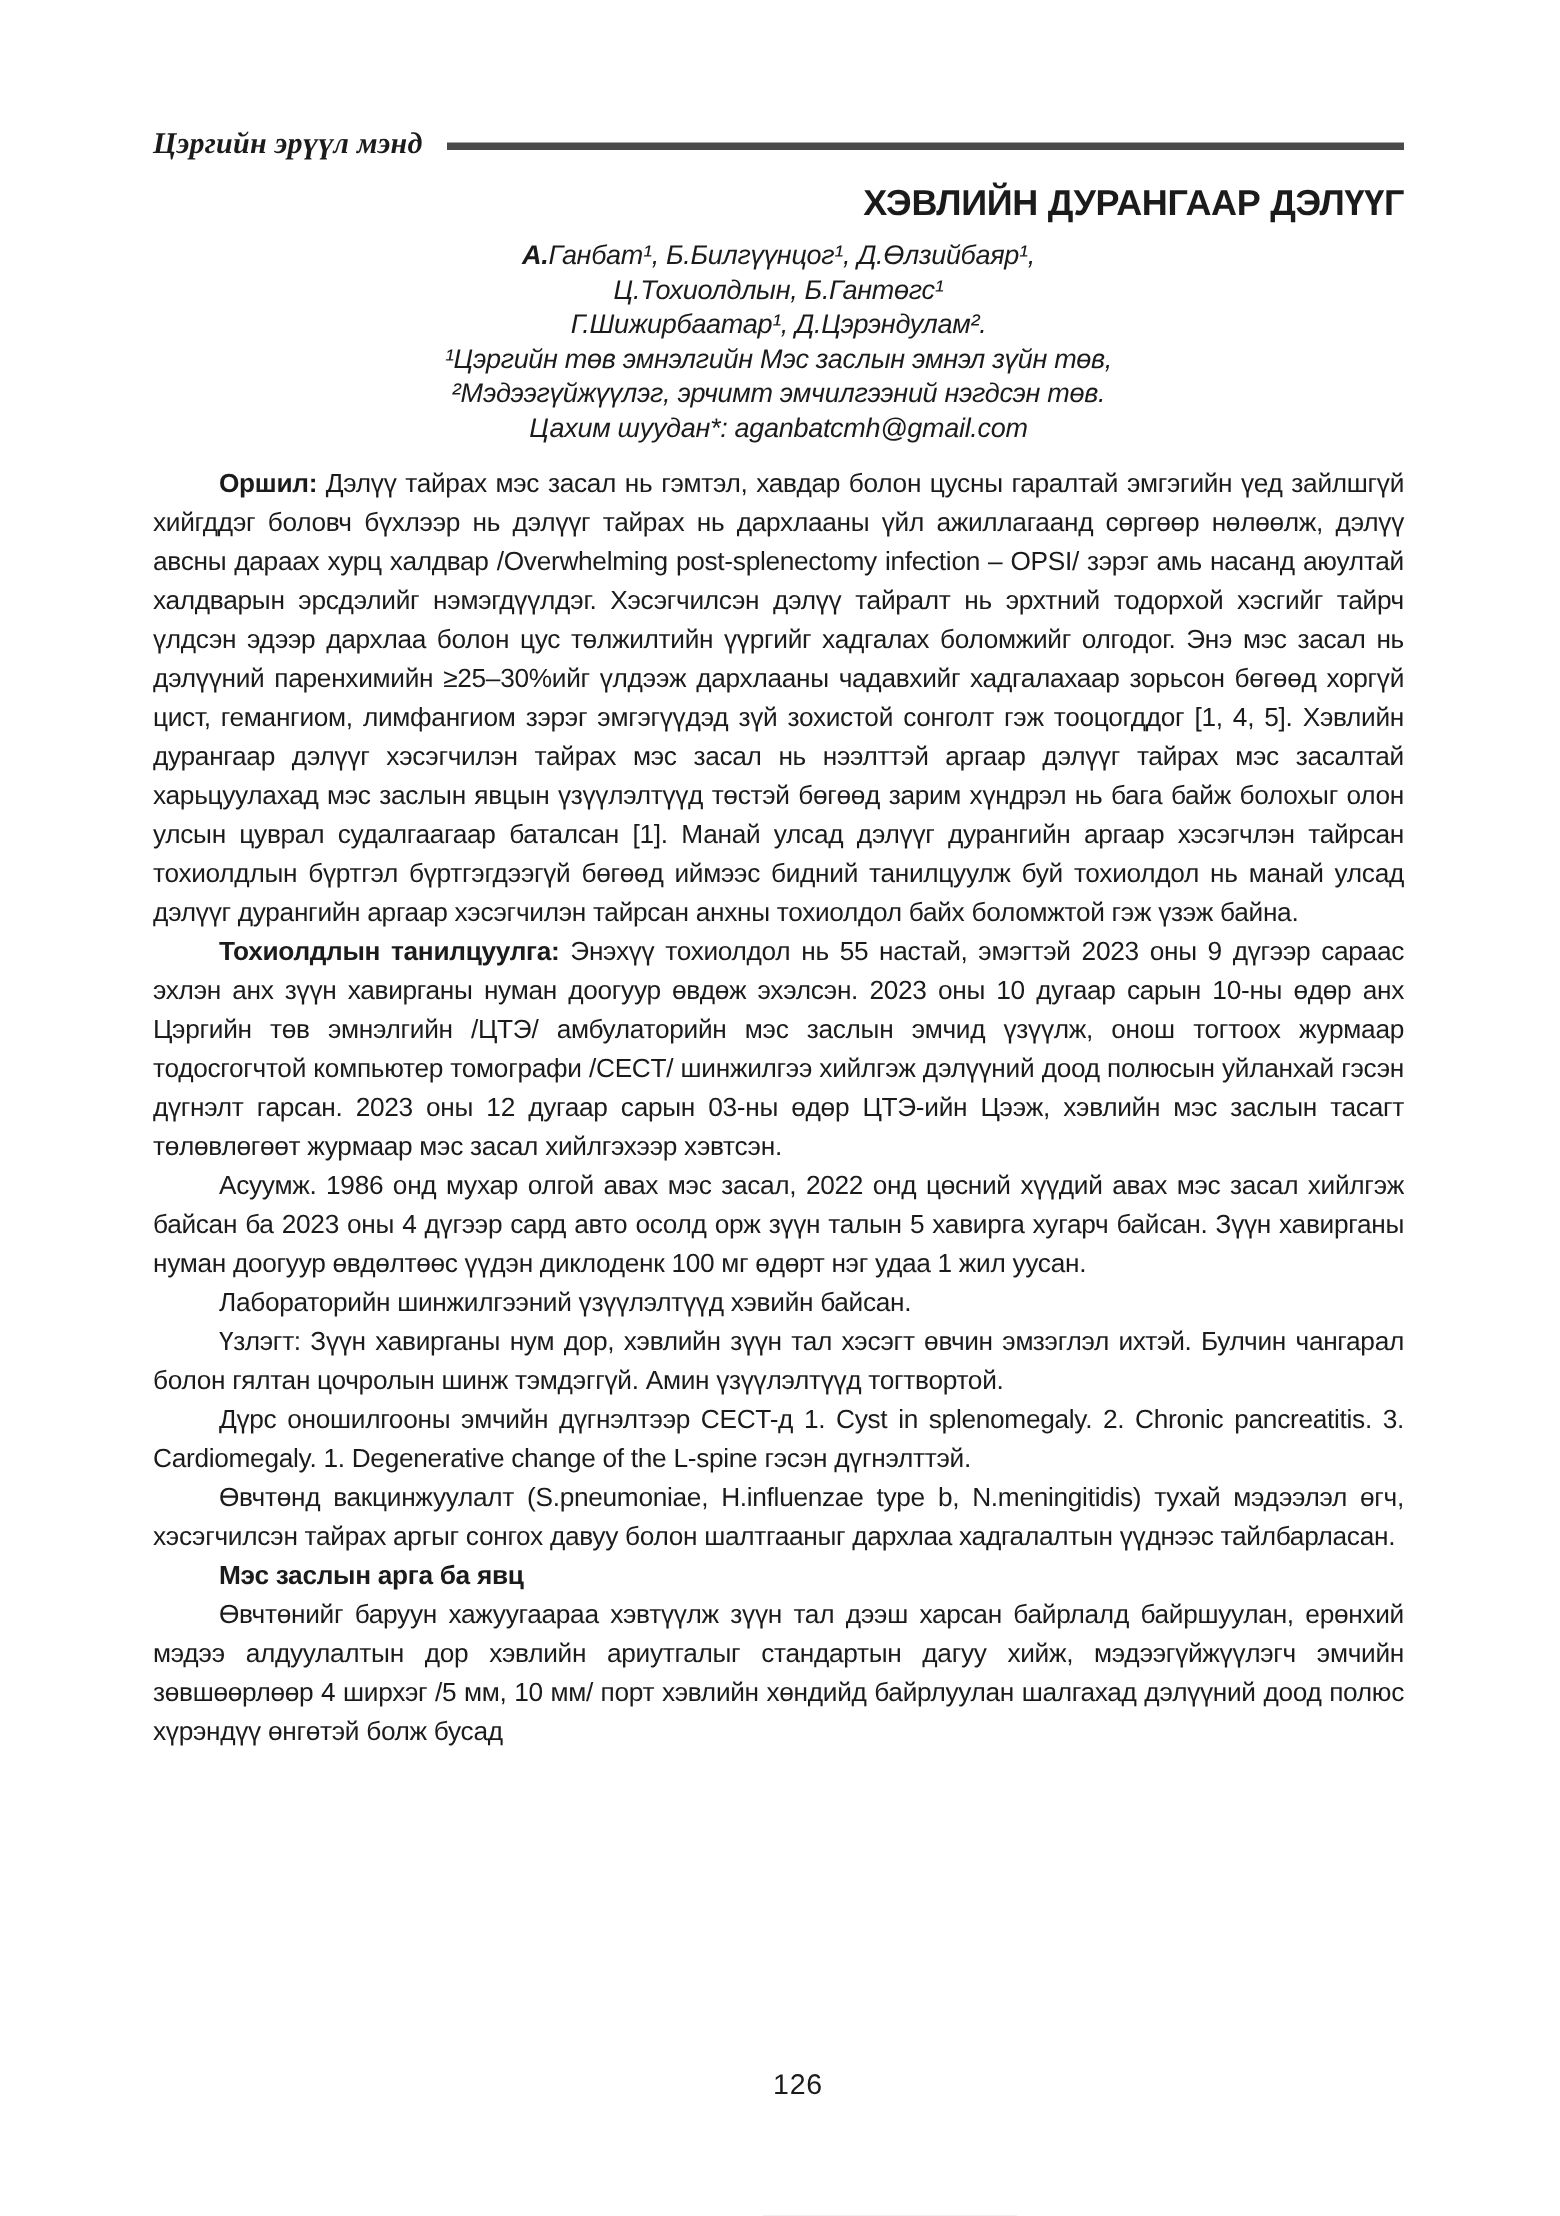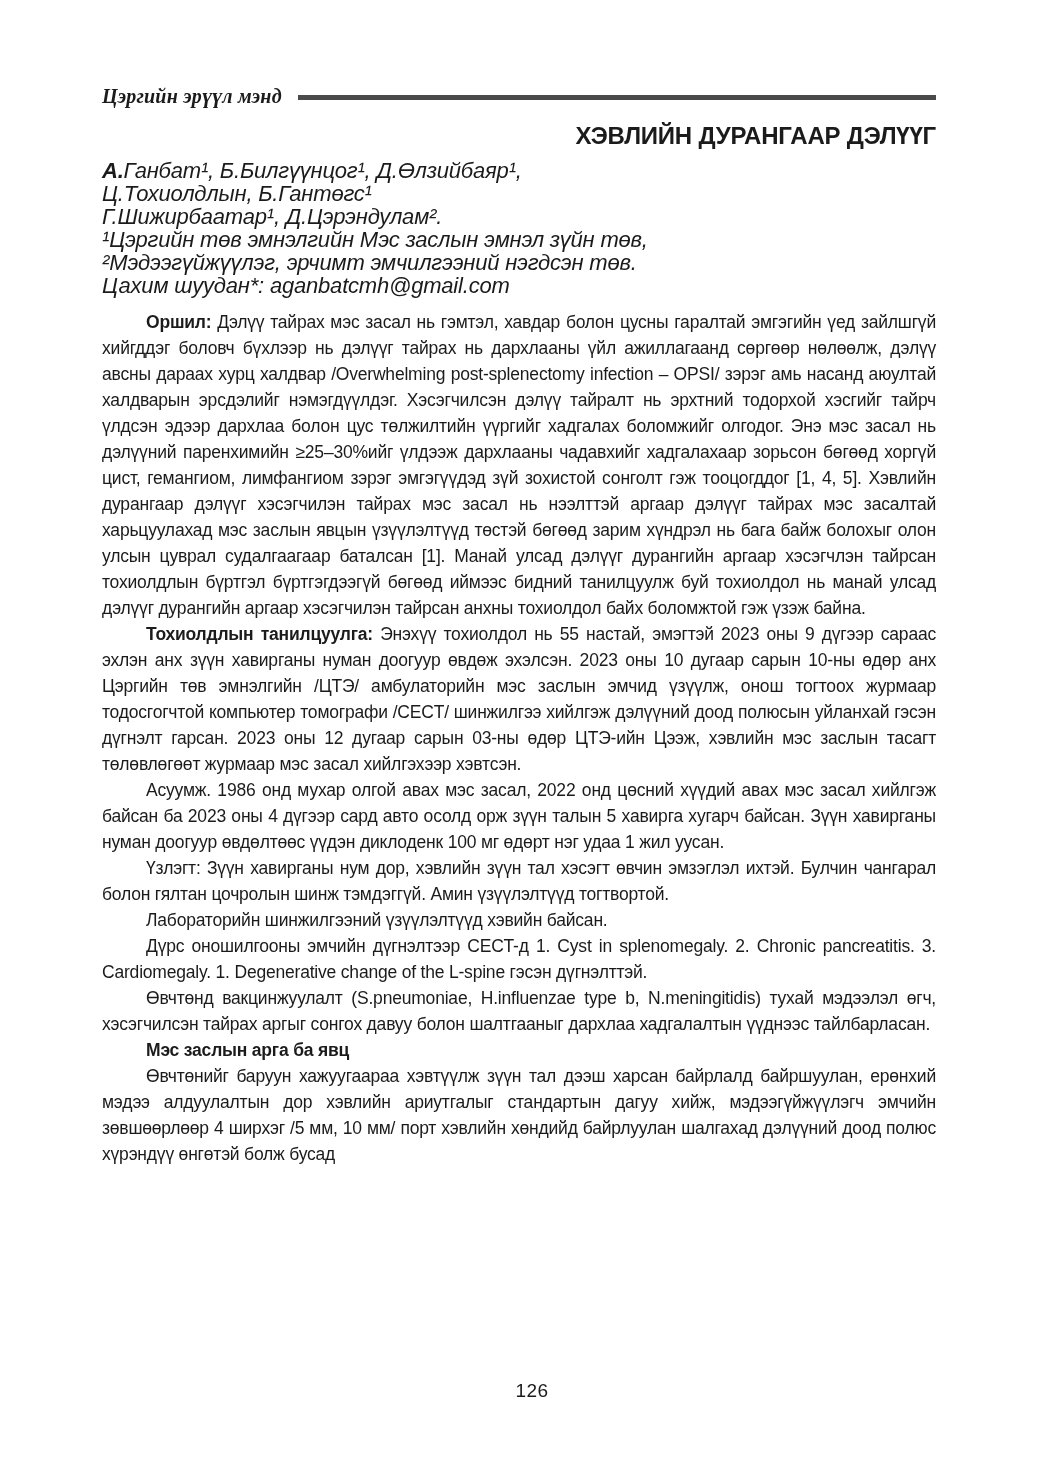--- a/index.html
+++ b/index.html
@@ -41,23 +41,23 @@
   }
   .title {
     margin: 12px 0 8px 0;
     text-align: right;
     font-weight: 700;
     font-size: 24px;
     line-height: 31px;
     letter-spacing: -0.2px;
   }
   .byline {
-    text-align: left;
+    text-align: center;
     font-style: italic;
-    font-size: 22px;
+    font-size: 18px;
     line-height: 23px;
     letter-spacing: -0.2px;
   }
   .byline .author-lead {
     font-weight: 700;
   }
   .article-body {
     margin-top: 12px;
     text-align: justify;
     font-size: 17.5px;
@@ -110,24 +110,24 @@
     <p>
       <b>Оршил: </b><span>Дэлүү тайрах мэс засал нь гэмтэл, хавдар болон цусны гаралтай эмгэгийн үед зайлшгүй хийгддэг боловч бүхлээр нь дэлүүг тайрах нь дархлааны үйл ажиллагаанд сөргөөр нөлөөлж, дэлүү авсны дараах хурц халдвар /Overwhelming post-splenectomy infection – OPSI/ зэрэг амь насанд аюултай халдварын эрсдэлийг нэмэгдүүлдэг. Хэсэгчилсэн дэлүү тайралт нь эрхтний тодорхой хэсгийг тайрч үлдсэн эдээр дархлаа болон цус төлжилтийн үүргийг хадгалах боломжийг олгодог. Энэ мэс засал нь дэлүүний паренхимийн ≥25–30%ийг үлдээж дархлааны чадавхийг хадгалахаар зорьсон бөгөөд хоргүй цист, гемангиом, лимфангиом зэрэг эмгэгүүдэд зүй зохистой сонголт гэж тооцогддог [1, 4, 5]. Хэвлийн дурангаар дэлүүг хэсэгчилэн тайрах мэс засал нь нээлттэй аргаар дэлүүг тайрах мэс засалтай харьцуулахад мэс заслын явцын үзүүлэлтүүд төстэй бөгөөд зарим хүндрэл нь бага байж болохыг олон улсын цуврал судалгаагаар баталсан [1]. Манай улсад дэлүүг дурангийн аргаар хэсэгчлэн тайрсан тохиолдлын бүртгэл бүртгэгдээгүй бөгөөд иймээс бидний танилцуулж буй тохиолдол нь манай улсад дэлүүг дурангийн аргаар хэсэгчилэн тайрсан анхны тохиолдол байх боломжтой гэж үзэж байна.</span>
     </p>
     <p>
       <b>Тохиолдлын танилцуулга: </b><span>Энэхүү тохиолдол нь 55 настай, эмэгтэй 2023 оны 9 дүгээр сараас эхлэн анх зүүн хавирганы нуман доогуур өвдөж эхэлсэн. 2023 оны 10 дугаар сарын 10-ны өдөр анх Цэргийн төв эмнэлгийн /ЦТЭ/ амбулаторийн мэс заслын эмчид үзүүлж, онош тогтоох журмаар тодосгогчтой компьютер томографи /CECT/ шинжилгээ хийлгэж дэлүүний доод полюсын уйланхай гэсэн дүгнэлт гарсан. 2023 оны 12 дугаар сарын 03-ны өдөр ЦТЭ-ийн Цээж, хэвлийн мэс заслын тасагт төлөвлөгөөт журмаар мэс засал хийлгэхээр хэвтсэн.</span>
     </p>
     <p>
       <span>Асуумж. 1986 онд мухар олгой авах мэс засал, 2022 онд цөсний хүүдий авах мэс засал хийлгэж байсан ба 2023 оны 4 дүгээр сард авто осолд орж зүүн талын 5 хавирга хугарч байсан. Зүүн хавирганы нуман доогуур өвдөлтөөс үүдэн диклоденк 100 мг өдөрт нэг удаа 1 жил уусан.</span>
     </p>
     <p>
-      <span>Үзлэгт: Зүүн хавирганы нум дор, хэвлийн зүүн тал хэсэгт өвчин эмзэглэл ихтэй. Булчин чангарал болон гялтан цочролын шинж тэмдэггүй. Амин үзүүлэлтүүд тогтвортой.</span>
+      <span>Лабораторийн шинжилгээний үзүүлэлтүүд хэвийн байсан.</span>
     </p>
     <p>
-      <span>Лабораторийн шинжилгээний үзүүлэлтүүд хэвийн байсан.</span>
+      <span>Үзлэгт: Зүүн хавирганы нум дор, хэвлийн зүүн тал хэсэгт өвчин эмзэглэл ихтэй. Булчин чангарал болон гялтан цочролын шинж тэмдэггүй. Амин үзүүлэлтүүд тогтвортой.</span>
     </p>
     <p>
       <span>Дүрс оношилгооны эмчийн дүгнэлтээр CECT-д 1. Cyst in splenomegaly. 2. Chronic pancreatitis. 3. Cardiomegaly. 1. Degenerative change of the L-spine гэсэн дүгнэлттэй.</span>
     </p>
     <p>
       <span>Өвчтөнд вакцинжуулалт (S.pneumoniae, H.influenzae type b, N.meningitidis) тухай мэдээлэл өгч, хэсэгчилсэн тайрах аргыг сонгох давуу болон шалтгааныг дархлаа хадгалалтын үүднээс тайлбарласан.</span>
     </p>
     <p>
       <b>Мэс заслын арга ба явц</b>
     </p>

